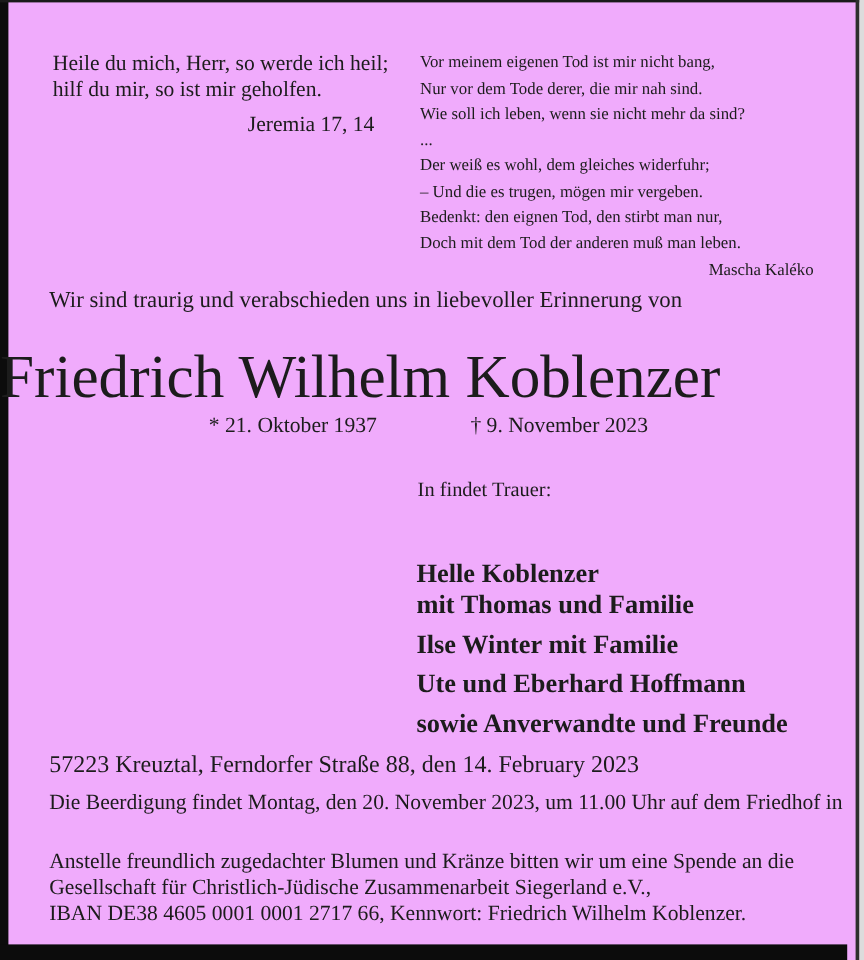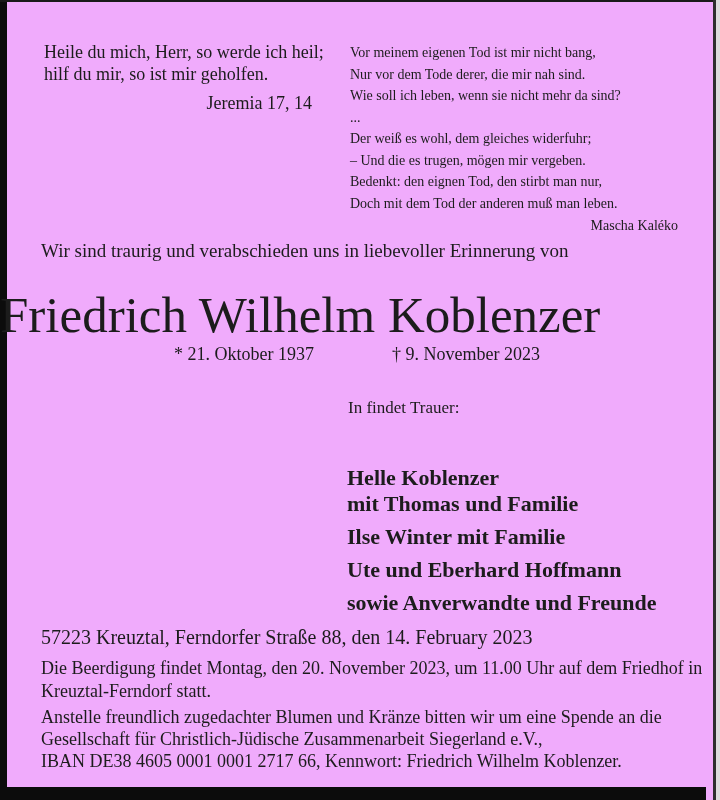--- a/index.html
+++ b/index.html
@@ -128,21 +128,20 @@
     </div>
     <div class="mourner-group">
       <div class="line">sowie Anverwandte und Freunde</div>
     </div>
   </div>
 
   <div class="address">57223 Kreuztal, Ferndorfer Straße 88, den 14. February 2023</div>
 
   <div class="funeral">
     <div class="line">Die Beerdigung findet Montag, den 20. November 2023, um 11.00 Uhr auf dem Friedhof in</div>
-    <div class="line">Kreuztal-Ferndorf statt.</div>
   </div>
 
   <div class="donation">
     <div class="line">Anstelle freundlich zugedachter Blumen und Kränze bitten wir um eine Spende an die</div>
     <div class="line">Gesellschaft für Christlich-Jüdische Zusammenarbeit Siegerland e.V.,</div>
     <div class="line">IBAN DE38 4605 0001 0001 2717 66, Kennwort: Friedrich Wilhelm Koblenzer.</div>
   </div>
 
 </div>
 

